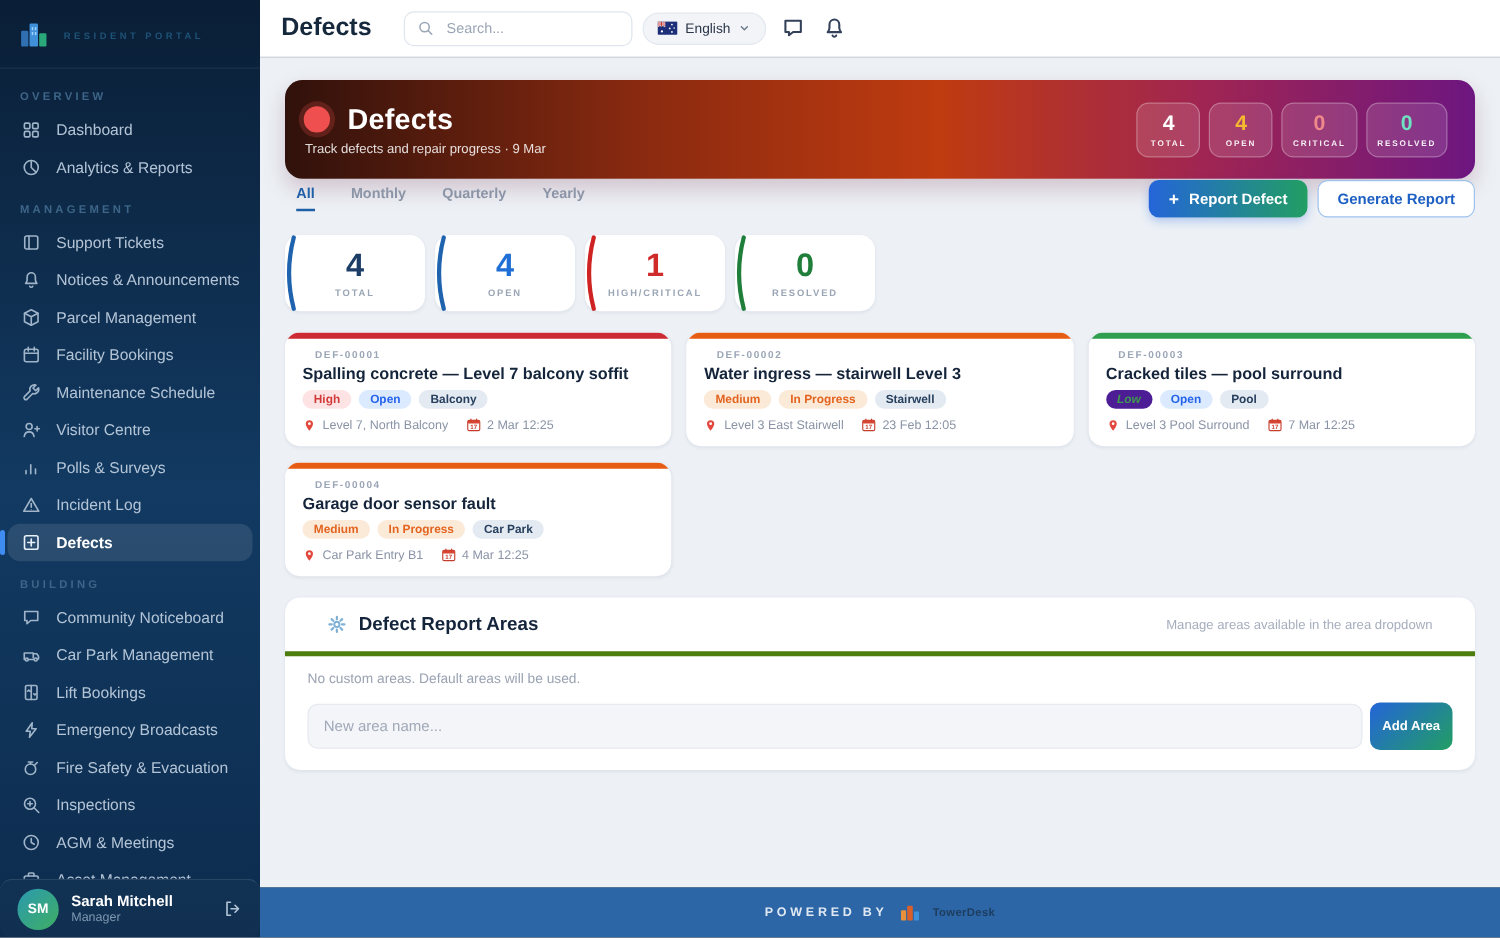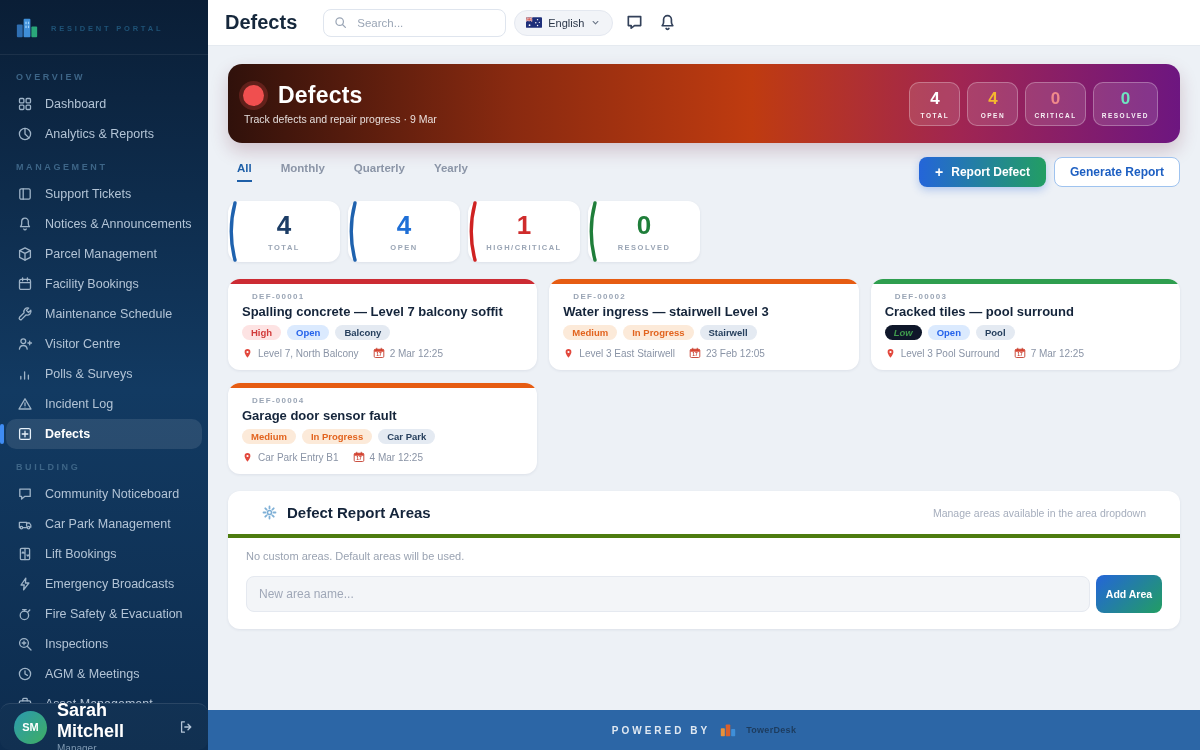--- a/index.html
+++ b/index.html
@@ -14,21 +14,21 @@
   .brand-sub { color:#1f5377; font-size:7.5px; font-weight:bold; letter-spacing:2.8px; margin-top:3px; }
   .nav { flex:1; padding:4px 16px 0; overflow:hidden; }
   .nav-section-label { font-size:9px; font-weight:bold; letter-spacing:2.6px; color:#3d6587; margin:13px 0 7px; }
   .nav-item { display:flex; align-items:center; gap:12px; padding:6.5px 10px; margin:0 -10px; font-size:12.5px; color:#b3c4d6; border-radius:10px; position:relative; cursor:pointer; white-space:nowrap; }
   .nav-icon { width:17px; height:17px; color:#9fb4c8; display:flex; align-items:center; justify-content:center; flex:none; }
   .nav-item.active { background:rgba(255,255,255,0.1); color:#ffffff; font-weight:bold; }
   .nav-item.active .nav-icon { color:#e8f1fa; }
   .nav-item.active::before { content:""; position:absolute; left:-6px; top:5px; bottom:5px; width:4px; background:#3f8cf3; border-radius:2px; }
   .user { height:47px; flex:none; border-top:1px solid rgba(255,255,255,0.1); display:flex; align-items:center; gap:10px; padding:0 14px; background:rgba(255,255,255,0.02);border-radius:10px; }
   .avatar { width:33px; height:33px; border-radius:50%; background:linear-gradient(135deg,#2b9ab0,#3fae62); color:#fff; font-size:11px; font-weight:bold; display:flex; align-items:center; justify-content:center; flex:none; }
-  .user-name { font-size:18px; font-weight:bold; color:#fff; }
+  .user-name { font-size:12px; font-weight:bold; color:#fff; }
   .user-role { font-size:10px; color:#7d97b0; margin-top:1px; }
   .logout { margin-left:auto; color:#b3c4d6; display:flex; cursor:pointer; }
 
   
   .main { flex:1; display:flex; flex-direction:column; min-width:0; }
   .topbar { height:46px; flex:none; background:#ffffff; border-bottom:1px solid #e5eaf0; display:flex; align-items:center; padding:0 17px; }
   .topbar h1 { font-size:20px; color:#16283c; margin:0 26px 0 0; font-weight:bold; }
   .search { display:flex; align-items:center; gap:8px; width:183px; height:28px; border:1px solid #dfe5ee; border-radius:8px; padding:0 10px; background:#fff; margin-right:8px; color:#9aa5b5; }
   .search input { border:none; outline:none; flex:1; min-width:0; font-size:11.5px; color:#2b3648; background:transparent; font-family:inherit; }
   .search input::placeholder { color:#9aa5b5; }
@@ -43,21 +43,21 @@
   .banner-title-row { display:flex; align-items:center; gap:14px; }
   .dot { width:21px; height:21px; border-radius:50%; background:#f04f4f; box-shadow:0 0 0 4px rgba(240,80,80,0.22); flex:none; }
   .banner h2 { font-size:23px; margin:0; font-weight:bold; letter-spacing:0.2px; }
   .banner-sub { font-size:10.5px; color:rgba(255,255,255,0.85); margin-top:4px; padding-left:1px; }
   .banner-stats { display:flex; gap:7px; }
   .chip { min-width:51px; padding:7px 8px 6px; background:rgba(255,255,255,0.13); border:1px solid rgba(255,255,255,0.28); border-radius:10px; text-align:center; }
   .chip-value { font-size:17px; font-weight:bold; line-height:1; }
   .chip-label { font-size:6.5px; font-weight:bold; letter-spacing:1.5px; color:rgba(255,255,255,0.92); margin-top:5px; }
 
   
-  .controls-row { display:flex; align-items:flex-end; margin-top:13px; height:32px; }
+  .controls-row { display:flex; align-items:flex-end; height:32px; }
   .tabs { display:flex; gap:29px; flex:1; padding-left:9px; align-self:center; }
   .tab { font-size:11.5px; color:#8b95a7; font-weight:bold; padding-bottom:6px; cursor:pointer; border-bottom:2.5px solid transparent; }
   .tab.active { color:#1e5fa8; border-bottom-color:#1e5fa8; }
   .actions { display:flex; gap:8px; align-self:center; }
   .btn-primary { display:flex; align-items:center; gap:8px; height:30px; padding:0 16px; border:none; border-radius:8px; background:linear-gradient(90deg,#2465d9,#229e63); color:#fff; font-size:12px; font-weight:bold; font-family:inherit; cursor:pointer; box-shadow:0 3px 8px rgba(36,101,217,0.3); }
   .btn-primary .plus { font-size:14px; font-weight:bold; }
   .btn-outline { height:30px; padding:0 15px; background:#fff; border:1px solid #9fc3ef; border-radius:8px; color:#1d5fc2; font-size:12px; font-weight:bold; font-family:inherit; cursor:pointer; }
 
   
   .summary-row { display:flex; gap:8px; margin-top:13px; }
@@ -71,21 +71,21 @@
   .defect-card { background:#fff; border-radius:12px; box-shadow:0 1px 3px rgba(20,40,80,0.08); overflow:hidden; height:91px; cursor:pointer; }
   .defect-bar { height:5px; }
   .defect-body { padding:8px 14px; }
   .defect-id { font-size:8px; letter-spacing:1.3px; color:#9aa5b5; font-weight:bold;padding-left:10px; }
   .defect-title { font-size:13px; color:#14243a; font-weight:bold; margin-top:3px; white-space:nowrap; overflow:hidden; }
   .defect-tags { display:flex; gap:6px; margin-top:6px; }
   .tag { font-size:9.5px; font-weight:bold; padding:2px 9px; border-radius:9px; white-space:nowrap; }
   .tag-red { background:#fde3e3; color:#d23b3b; }
   .tag-blue { background:#dbeafe; color:#2563eb; }
   .tag-orange { background:#fcead9; color:#e2641f; }
-  .tag-green { background:#0f172a; color:#3f9a4d;font-style:italic; }
+  .tag-green { background:#4c1d95; color:#3f9a4d;font-style:italic; }
   .tag-neutral { background:#e4eaf2; color:#27405e; }
   .defect-meta { display:flex; align-items:center; gap:5px; margin-top:7px; font-size:10px; color:#8a94a6; }
   .defect-meta .sep { width:4px; }
 
   
   .areas-card { margin-top:17px; background:#fff; border-radius:12px; box-shadow:0 1px 3px rgba(20,40,80,0.08); }
   .areas-header { display:flex; align-items:center; gap:10px; padding:13px 34px; border-bottom:4px solid #4d7c0f; }
   .areas-header h3 { font-size:15px; color:#14243a; margin:0; font-weight:bold; }
   .areas-hint { margin-left:auto; font-size:10.5px; color:#a6aebd; }
   .areas-body { padding:12px 18px 16px; }

